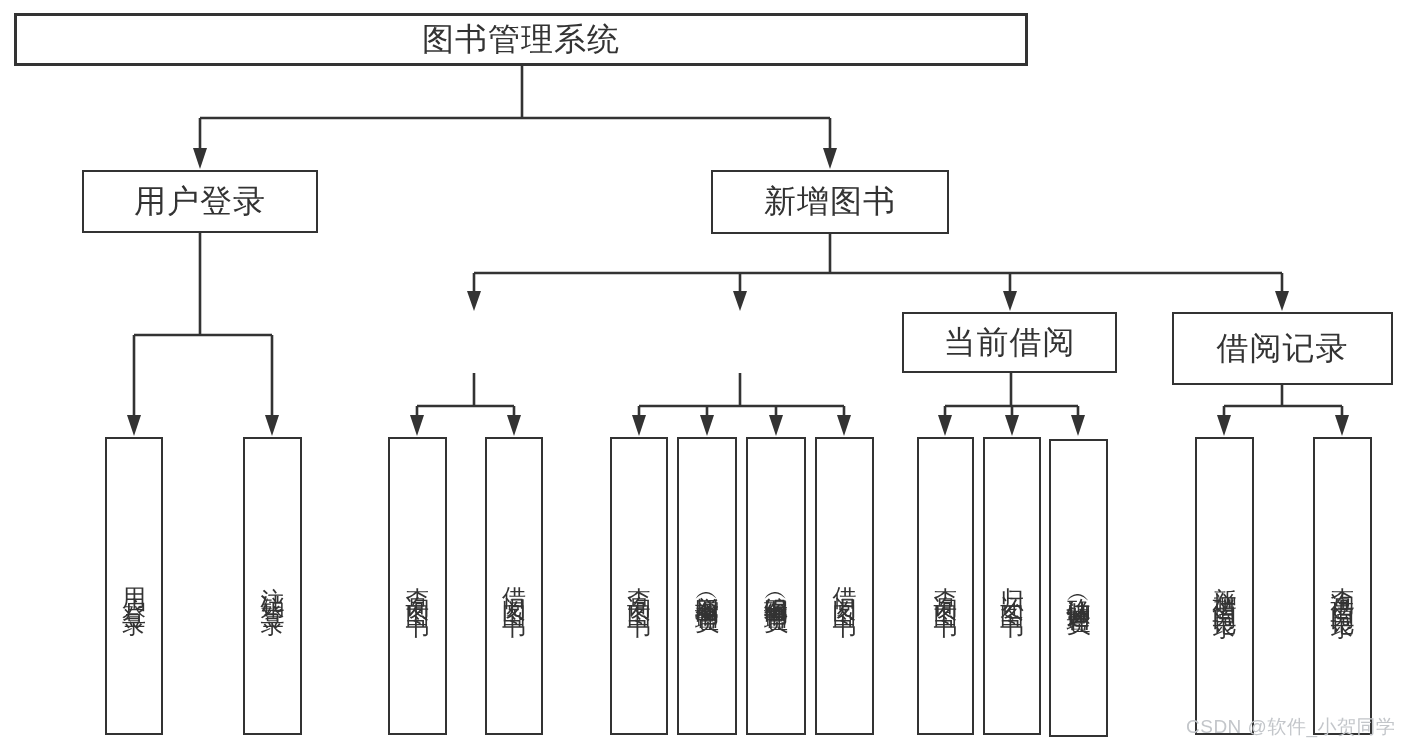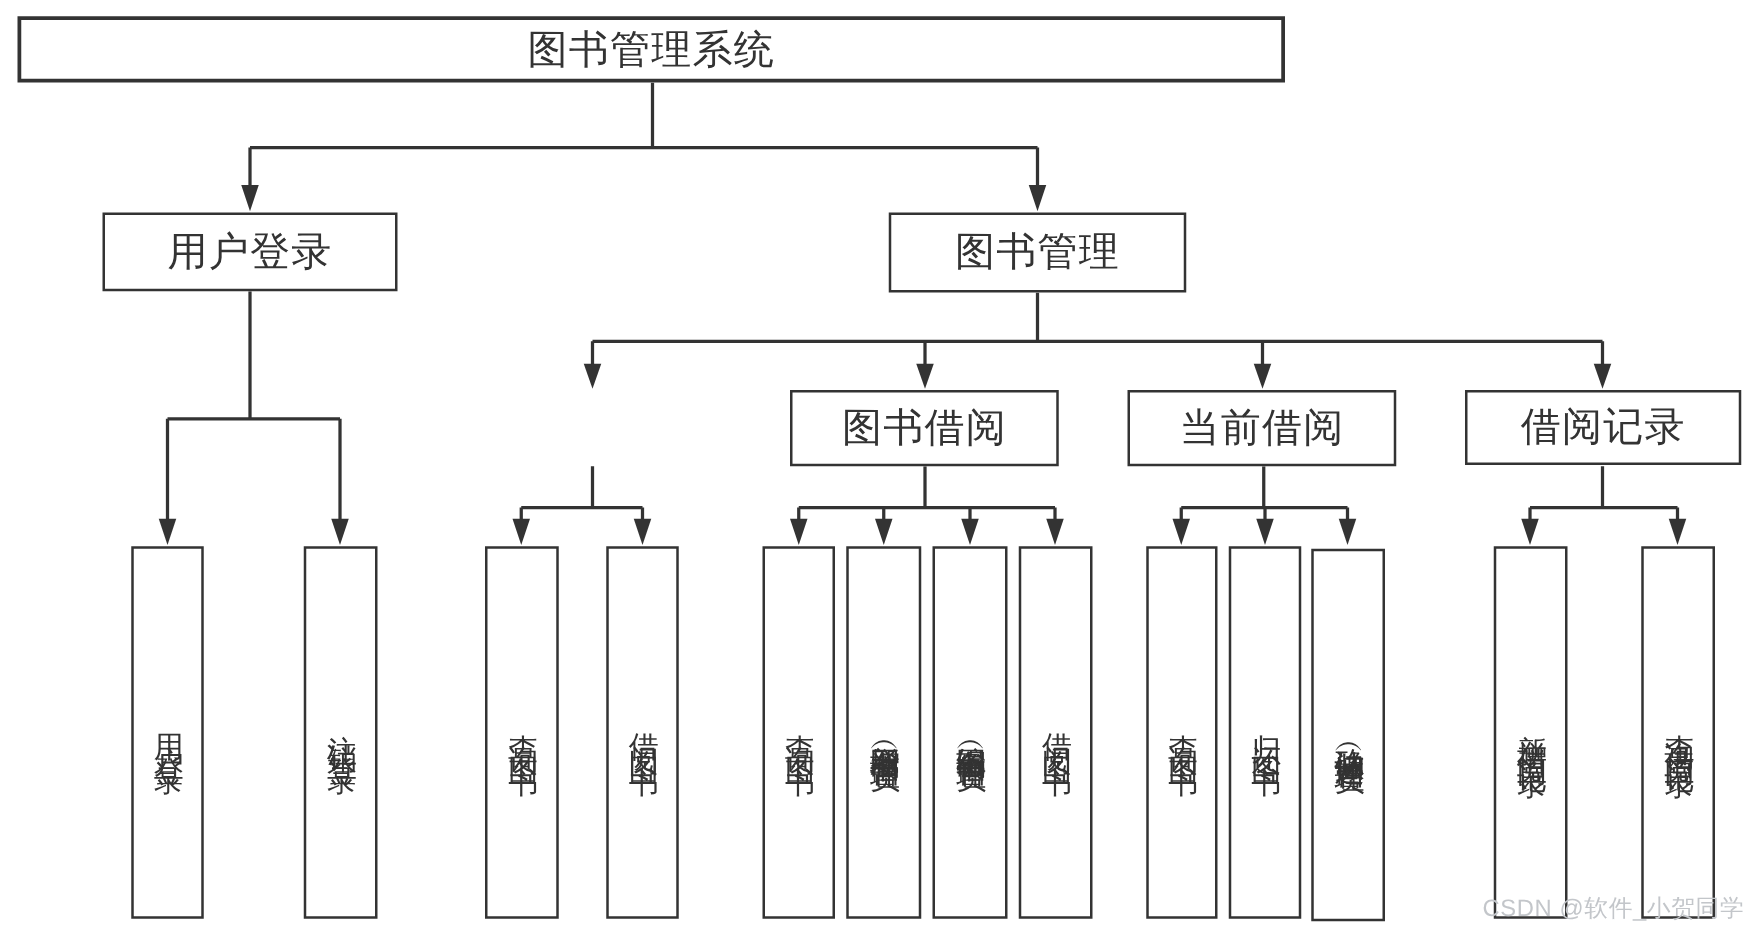--- a/index.html
+++ b/index.html
@@ -110,30 +110,27 @@
   </svg>
 
   <div class="box root-box" style="left:14px; top:13px; width:1014px; height:53px;">
     <span class="lbl">图书管理系统</span>
   </div>
 
   <div class="box" style="left:82px; top:170px; width:236px; height:63px;">
     <span class="lbl">用户登录</span>
   </div>
   <div class="box" style="left:711px; top:170px; width:238px; height:64px;">
-    <span class="lbl">图书管理</span>
+    <span class="lbl">新增图书</span>
   </div>
 
-  <div class="box" style="left:632px; top:312px; width:215px; height:61px;">
-    <span class="lbl">图书借阅</span>
-  </div>
   <div class="box" style="left:902px; top:312px; width:215px; height:61px;text-align:center;">
     <span class="lbl">当前借阅</span>
   </div>
-  <div class="box" style="left:1172px; top:312px; width:221px; height:60px;">
+  <div class="box" style="left:1172px; top:312px; width:221px; height:73px;">
     <span class="lbl">借阅记录</span>
   </div>
 
   <div class="box vbox" style="left:105px; width:58px;">
     <span class="lbl" style="letter-spacing: 9px;">用户登录</span>
   </div>
   <div class="box vbox" style="left:243px; width:59px;">
     <span class="lbl" style="letter-spacing: 9px;">注销登录</span>
   </div>
   <div class="box vbox" style="left:388px; width:59px;">

